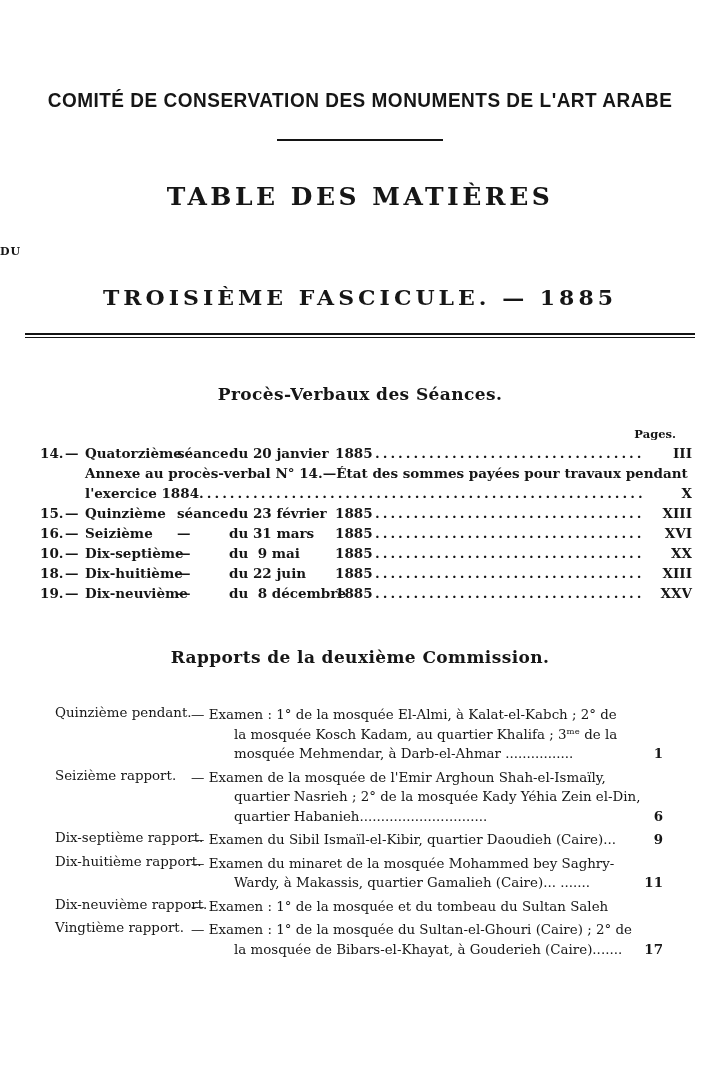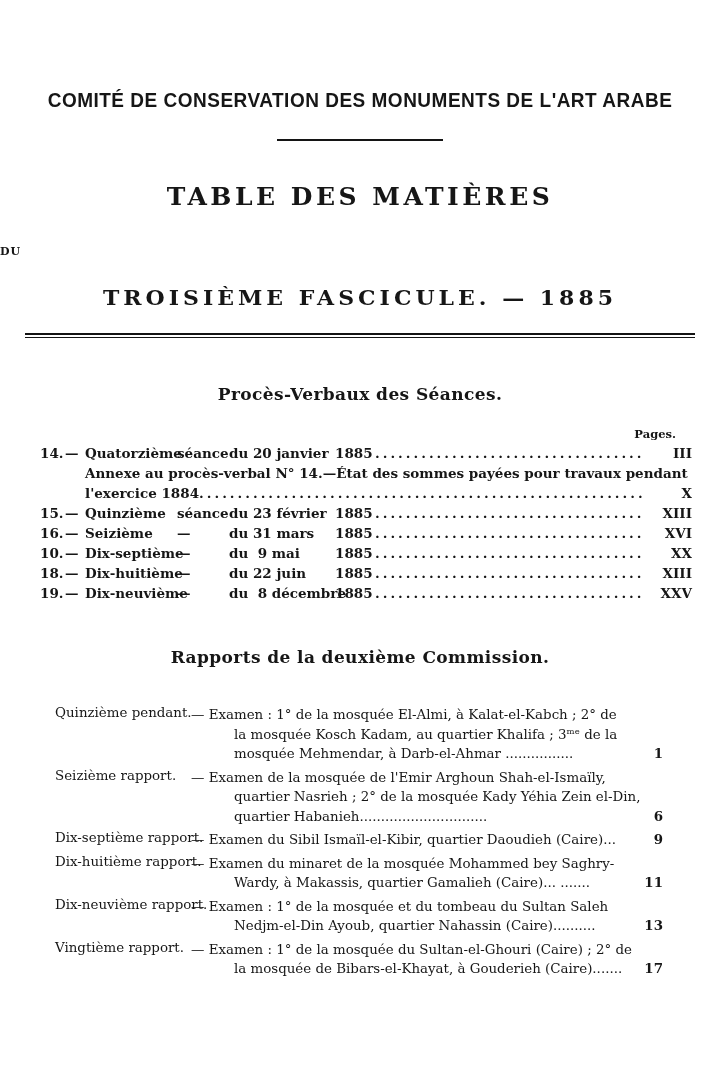--- a/index.html
+++ b/index.html
@@ -219,25 +219,20 @@
           <span class="r-fill"></span>
           <span class="r-page">11</span>
         </div>
       </div>
     </div>
 
     <div class="rrow">
       <span class="r-label">Dix-neuvième rapport.</span>
       <div class="r-body">
         <div class="r-line">— Examen :  1° de la mosquée et du tombeau du Sultan Saleh</div>
-        <div class="r-line cont withpage">
-          <span class="r-text">Nedjm-el-Din Ayoub, quartier Nahassin (Caire)..........</span>
-          <span class="r-fill"></span>
-          <span class="r-page">13</span>
-        </div>
       </div>
     </div>
 
     <div class="rrow">
       <span class="r-label">Vingtième rapport.</span>
       <div class="r-body">
         <div class="r-line">— Examen :  1° de la mosquée du Sultan-el-Ghouri (Caire) ; 2° de</div>
         <div class="r-line cont withpage">
           <span class="r-text">la mosquée de Bibars-el-Khayat, à Gouderieh (Caire).......</span>
           <span class="r-fill"></span>

